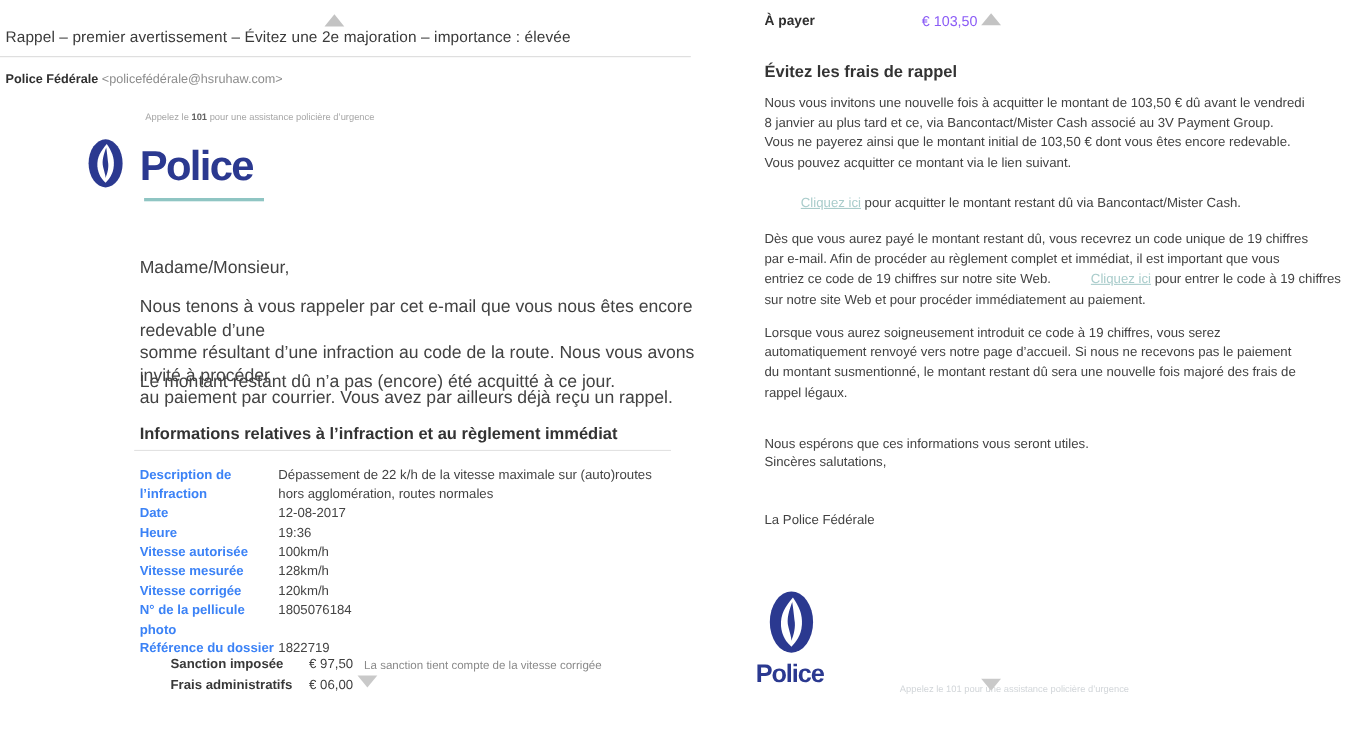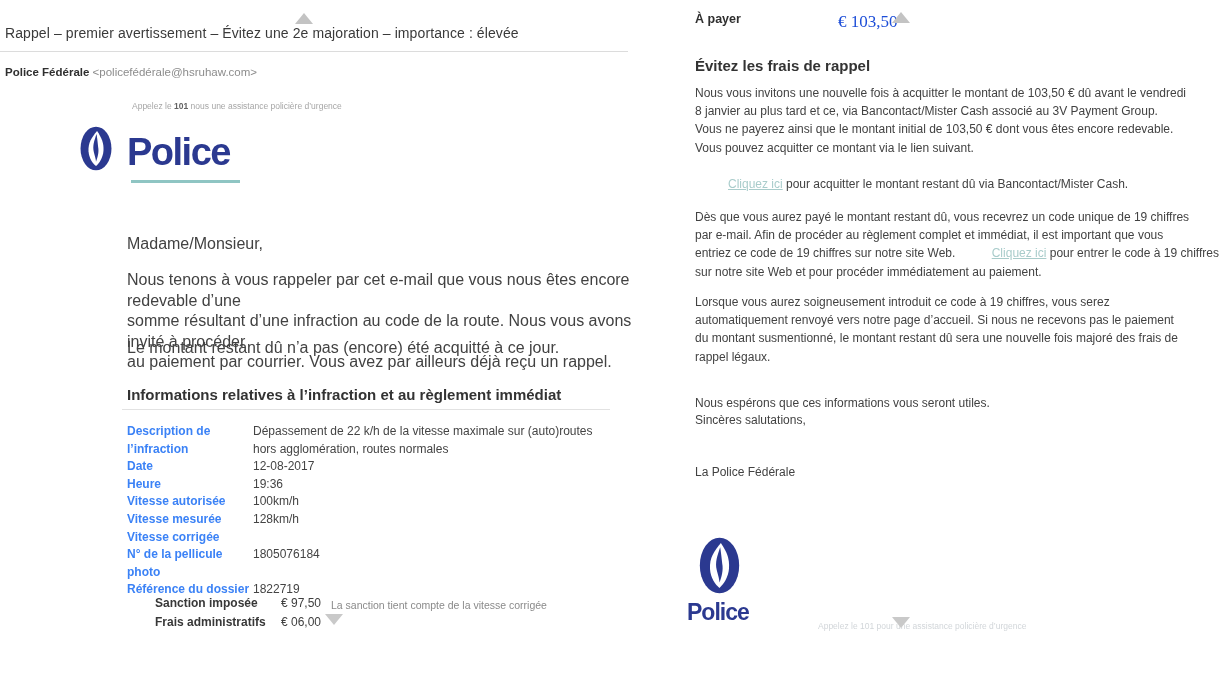--- a/index.html
+++ b/index.html
@@ -43,21 +43,21 @@
   .ivalue{white-space:pre-line;width:370px;}
 
   .amounts{left:127px;top:594px;width:505px;font-size:12px;line-height:18.5px;}
   .arow{position:relative;display:flex;align-items:flex-start;margin-left:28px;}
   .alabel{flex:0 0 126px;font-weight:bold;color:#383838;}
   .avalue{flex:0 0 50px;}
   .anote{position:absolute;left:176px;top:2px;font-size:10.5px;color:#8a8a8a;white-space:nowrap;}
 
   .body-r{font-size:12px;line-height:18.2px;color:#424242;}
   .payrow-label{left:55px;top:12px;font-size:12.5px;font-weight:bold;color:#2f2f2f;}
-  .payrow-value{left:198px;top:12px;font-size:17px;color:#1d4ed8;font-family:Liberation Serif, serif;}
+  .payrow-value{left:198px;top:12px;font-size:13px;color:#8b5cf6;}
   .r-heading{left:55px;top:57px;font-size:15px;font-weight:bold;color:#333;white-space:nowrap;}
   .rpara1{left:55px;top:84px;width:528px;}
   .rlink-line{left:55px;top:175px;width:528px;}
   .rpara2{left:55px;top:208px;width:528px;}
   .rpara3{left:55px;top:293px;width:528px;}
   .rpara4{left:55px;top:394px;width:528px;}
   .rclosing{left:55px;top:411px;}
   .rsignature{left:55px;top:463px;}
   .link{color:#a9cccb;text-decoration:underline;cursor:pointer;margin-left:33px;}
   .faint-tagline{left:178px;top:621px;font-size:8.5px;color:#9aa3ab;opacity:.45;white-space:nowrap;}
@@ -71,21 +71,21 @@
 
     <div class="a tri tri-up" style="left:295px;top:13px;"></div>
 
     <div class="a subject">Rappel – premier avertissement – Évitez une 2e majoration – importance : élevée</div>
     <div class="a divider"></div>
 
     <div class="a fromline"><span class="from-name">Police Fédérale</span>
       <span class="from-email">&lt;policefédérale@hsruhaw.com&gt;</span>
     </div>
 
-    <div class="a tagline"><span>Appelez le </span><b>101</b><span> nous une assistance policière d’urgence</span></div>
+    <div class="a tagline"><span>Appelez le </span><b>101</b><span> pour une assistance policière d’urgence</span></div>
 
     <svg class="a" style="left:80px;top:126px;" width="32" height="45" viewBox="0 0 60 84">
       <ellipse cx="30" cy="42" rx="29" ry="41" fill="#2b3990"></ellipse>
       <path d="M32 9 C22 21 15 31 16 47 C17 61 24 70 30 75 C36 69 43 60 44 46 C45 31 40 21 32 9 Z" fill="#ffffff"></path>
       <path d="M31 15 C27 27 23 37 26 49 C28 57 30 63 30 67 C33 59 36 49 34 39 C33 29 32 21 31 15 Z" fill="#2b3990"></path>
     </svg>
     <div class="a logo-word logo-word-left">Police</div>
     <div class="a logo-underline"></div>
 
     <div class="a body-l greeting">Madame/Monsieur,</div>
@@ -114,20 +114,21 @@
       <div class="irow">
         <span class="ilabel">Vitesse autorisée</span>
         <span class="ivalue">100km/h</span>
       </div>
       <div class="irow">
         <span class="ilabel">Vitesse mesurée</span>
         <span class="ivalue">128km/h</span>
       </div>
       <div class="irow">
         <span class="ilabel">Vitesse corrigée</span>
+        <span class="ivalue">120km/h</span>
       </div>
       <div class="irow">
         <span class="ilabel">N° de la pellicule photo</span>
         <span class="ivalue">1805076184</span>
       </div>
       <div class="irow">
         <span class="ilabel">Référence du dossier</span>
         <span class="ivalue">1822719</span>
       </div>
     </div>

